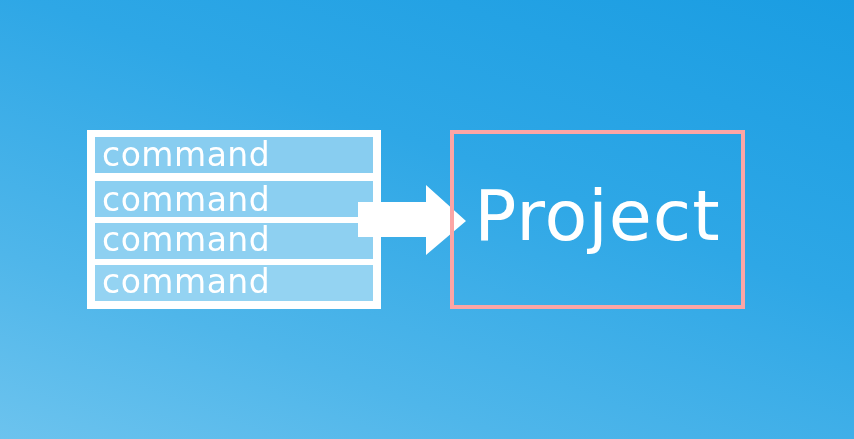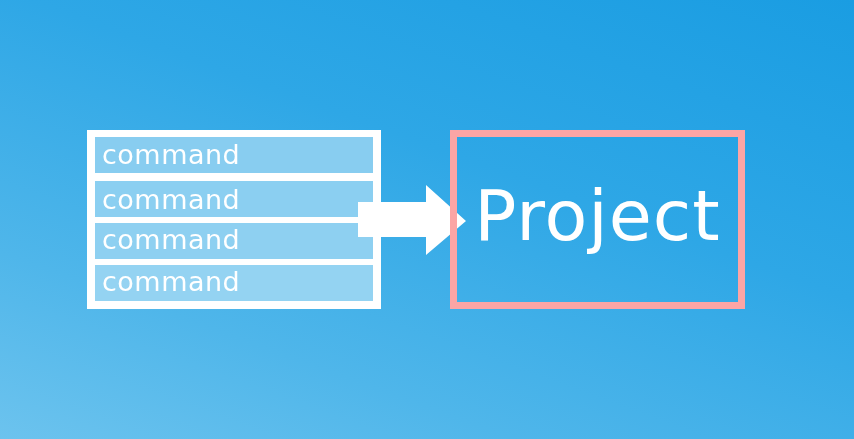--- a/index.html
+++ b/index.html
@@ -8,31 +8,31 @@
     background: linear-gradient(200deg, #1a9de2 0%, #2ea7e6 40%, #4fb6ea 75%, #6cc3ee 100%);
     font-family: "DejaVu Sans", sans-serif;
   }
   .list-box {
     position:absolute; left:87px; top:130px; width:294px; height:179px;
     box-sizing:border-box; border:6px solid #fff; background:#fff;
   }
   .row {
     position:absolute; left:2px; width:278px;
     background: rgba(190,228,248,0.55);
-    color:#fff; font-size:27px; line-height:38px; padding-left:7px;
+    color:#fff; font-size:33px; line-height:38px; padding-left:7px;
     box-sizing:border-box; letter-spacing:0.5px;
   }
   .row.r0 { top:1px;  height:36px; line-height:36px; background:#88cdf0; }
   .row.r1 { top:45px; height:36px; line-height:38px; background:#8bcff1; }
   .row.r2 { top:87px; height:36px; line-height:34px; background:#8ed0f1; }
   .row.r3 { top:129px;height:36px; line-height:34px; background:#94d3f2; }
   .arrow { position:absolute; left:358px; top:185px; width:110px; height:70px; }
   .project-box {
     position:absolute; left:450px; top:130px; width:295px; height:179px;
-    box-sizing:border-box; border:7px solid #fca5a5;
+    box-sizing:border-box; border:4px solid #fca5a5;
     display:flex; align-items:center; justify-content:center;
   }
   .project-label {
     color:#fff; font-size:70px; letter-spacing:1px; margin-top:-8px;
   }
 </style>
 </head>
 <body>
 
 <div class="list-box">

